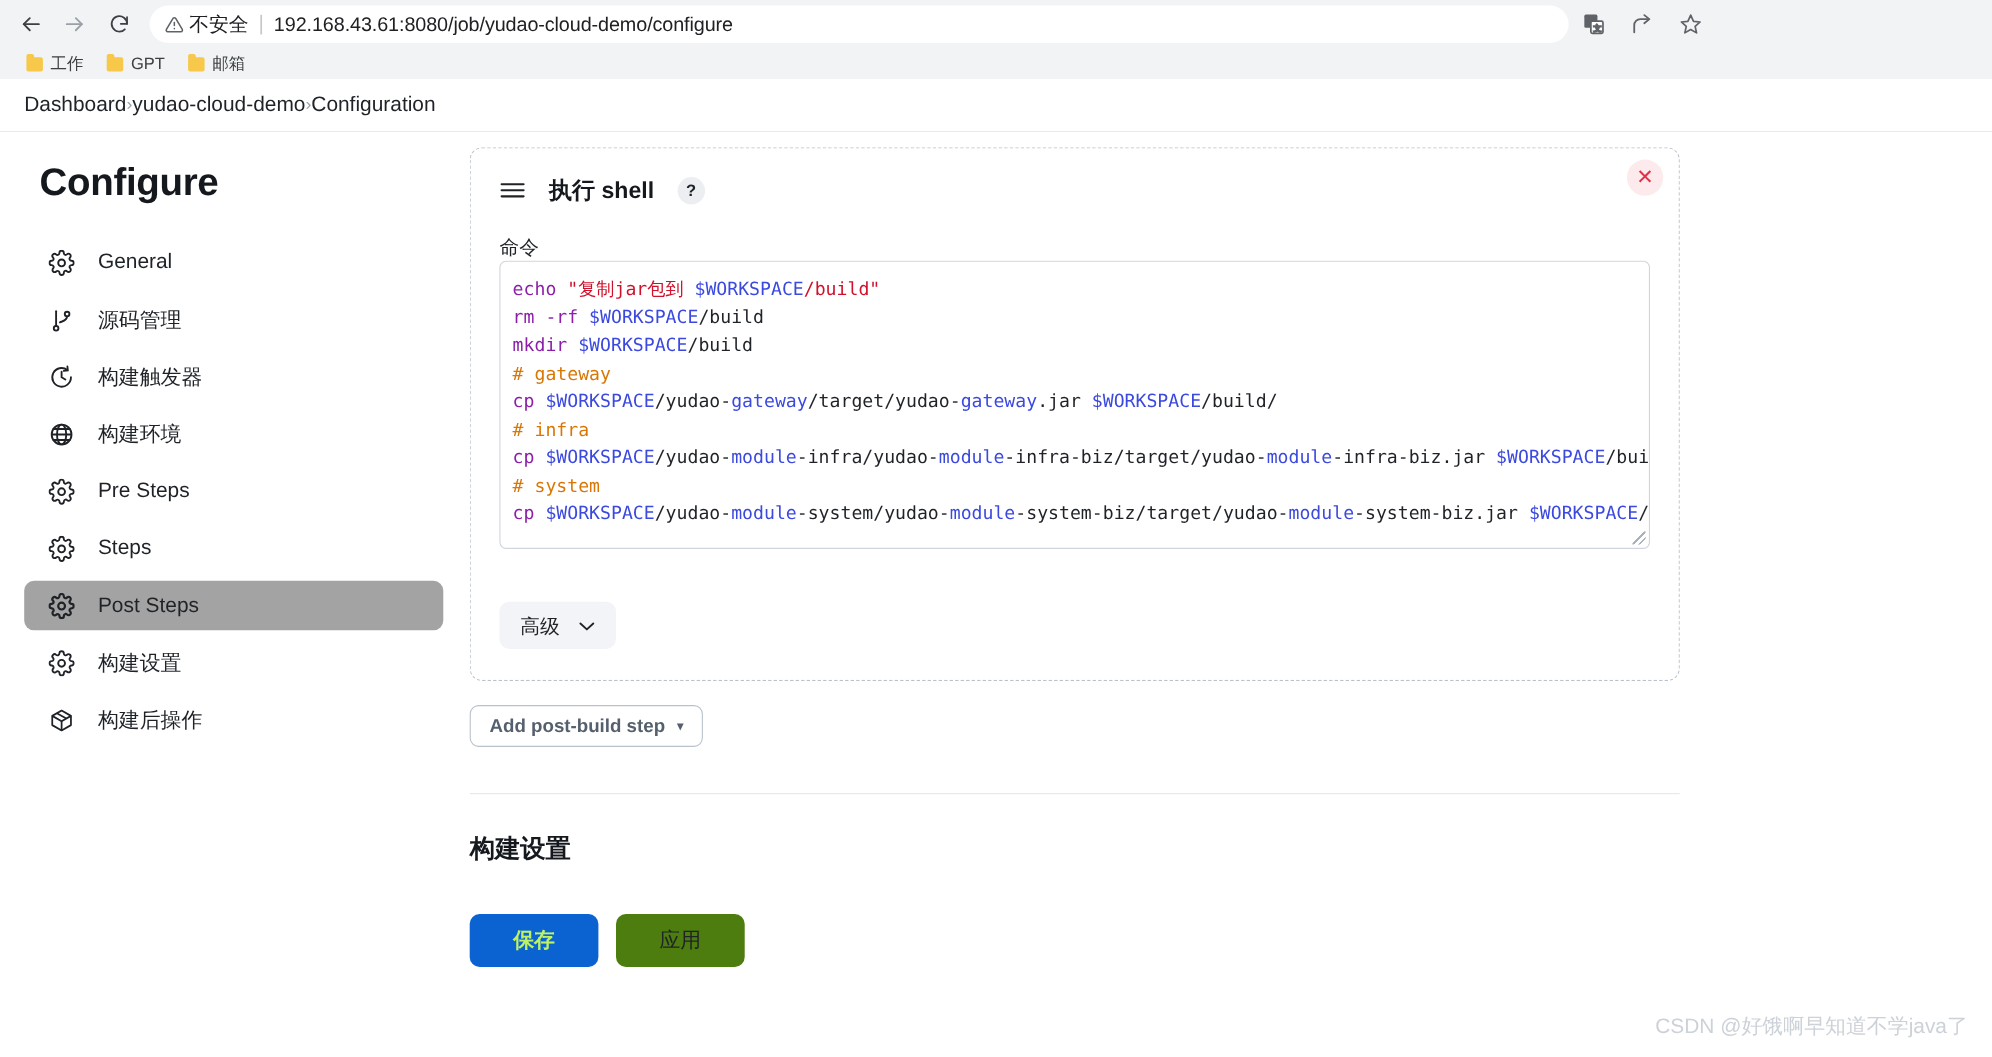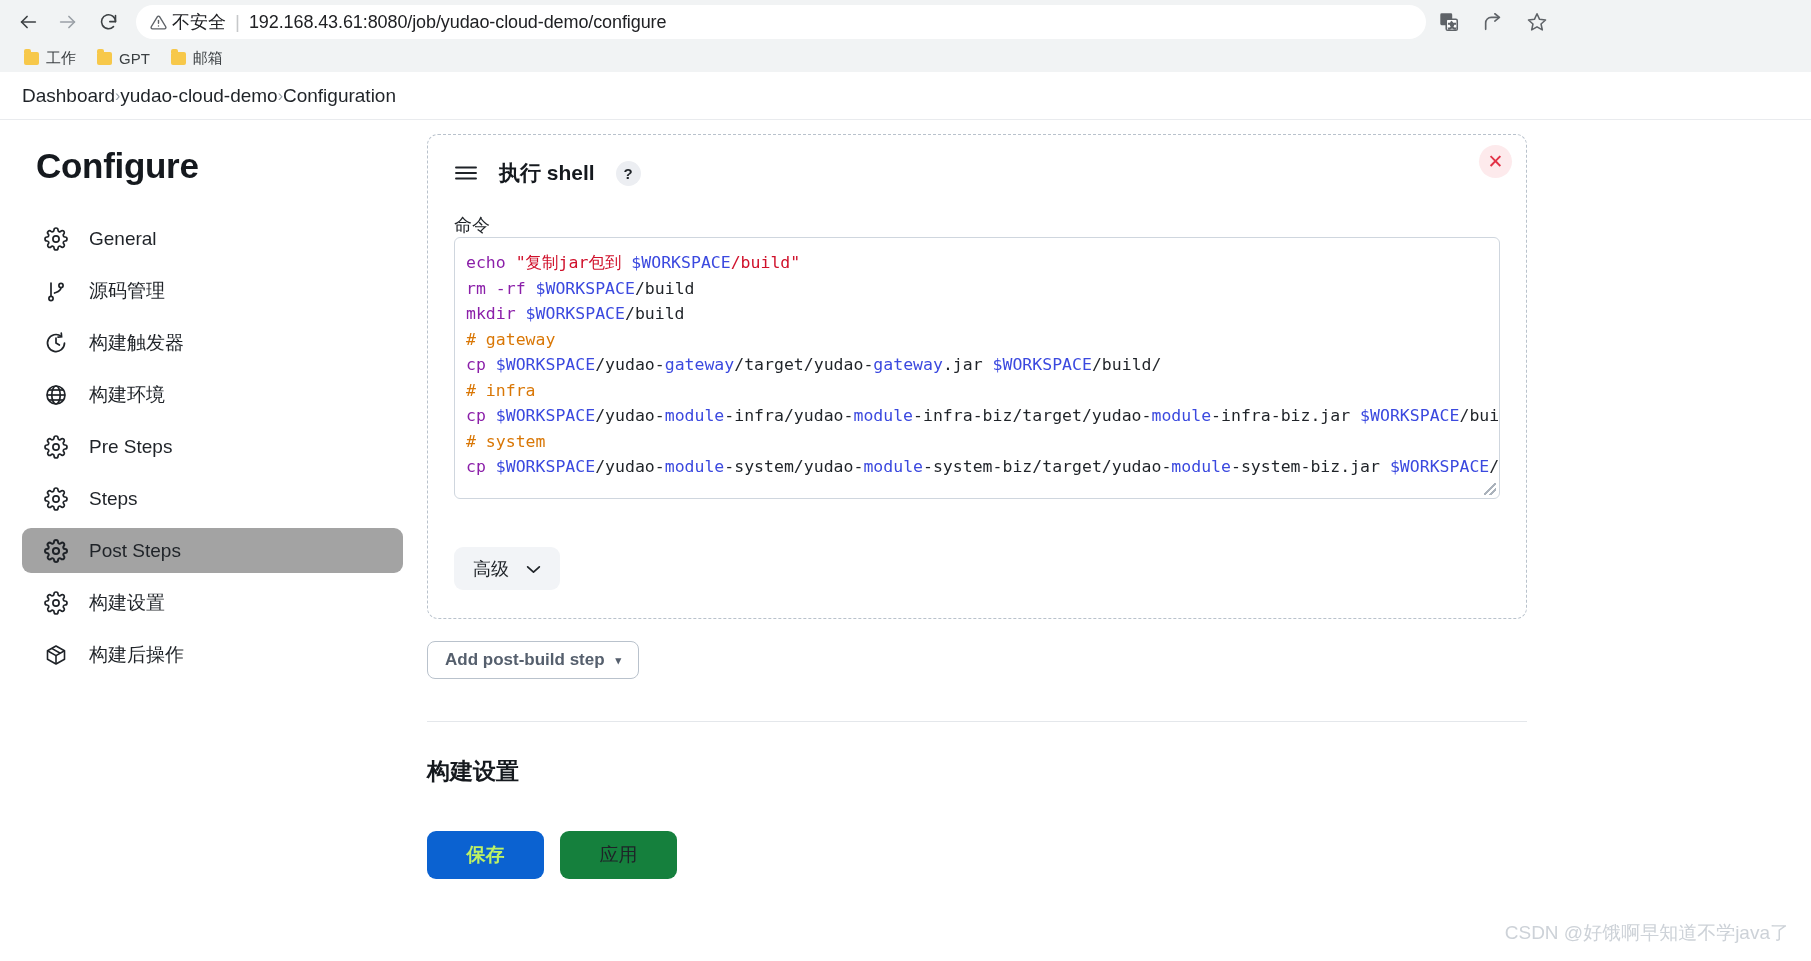--- a/index.html
+++ b/index.html
@@ -146,21 +146,21 @@
 
   .section-title { margin-top:34px; margin-left:2px; font-size:23px; font-weight:bold; color:#15191e; }
 
   .action-row { margin-top:44px; margin-left:2px; display:flex; gap:16px; align-items:center; }
   .btn-primary {
     width:117px; height:48px; border-radius:9px; background:#0b62d1;
     display:flex; align-items:center; justify-content:center;
     color:#bef264; font-size:19px; font-weight:bold;
   }
   .btn-secondary {
-    width:117px; height:48px; border-radius:9px; background:#15803d;
+    width:117px; height:48px; border-radius:9px; background:#4d7c0f;
     display:flex; align-items:center; justify-content:center;
     color:#1f2328; font-size:19px;
   }
 
   .watermark {
     position:absolute; right:22px; bottom:15px;
     font-size:19px; color:#cdd2d8; white-space:nowrap;
   }
 </style>
 </head>

